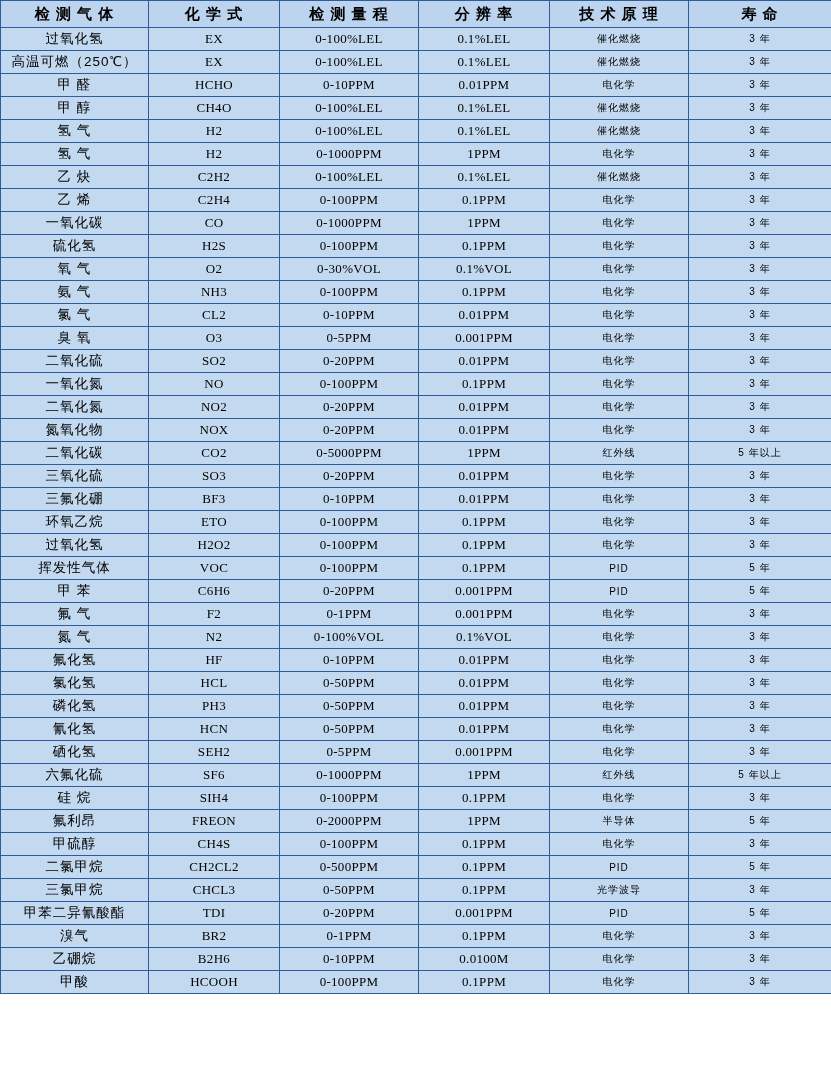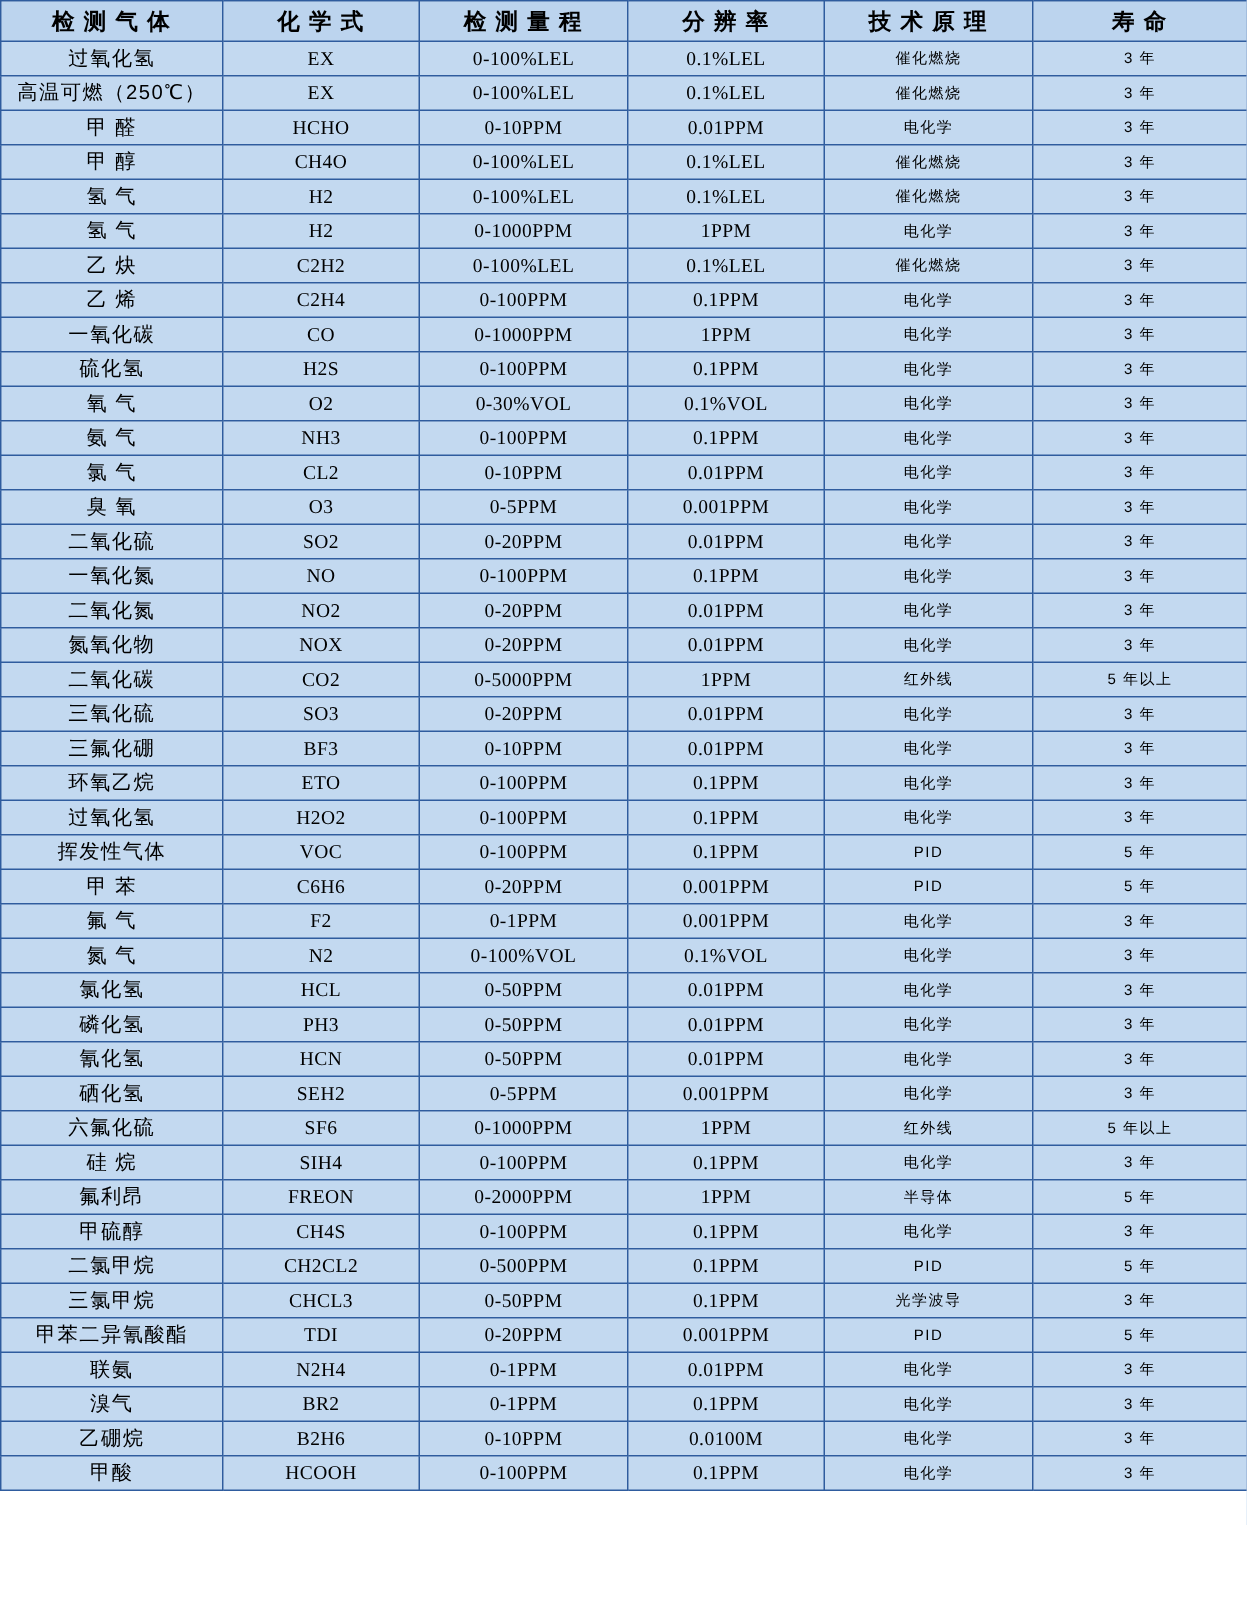--- a/index.html
+++ b/index.html
@@ -306,20 +306,28 @@
         </tr>
         <tr>
           <td class="name">氮 气</td>
           <td class="formula">N2</td>
           <td class="range">0-100%VOL</td>
           <td class="resolution">0.1%VOL</td>
           <td class="principle">电化学</td>
           <td class="life">3 年</td>
         </tr>
         <tr>
+          <td class="name">氟化氢</td>
+          <td class="formula">HF</td>
+          <td class="range">0-10PPM</td>
+          <td class="resolution">0.01PPM</td>
+          <td class="principle">电化学</td>
+          <td class="life">3 年</td>
+        </tr>
+        <tr>
           <td class="name">氯化氢</td>
           <td class="formula">HCL</td>
           <td class="range">0-50PPM</td>
           <td class="resolution">0.01PPM</td>
           <td class="principle">电化学</td>
           <td class="life">3 年</td>
         </tr>
         <tr>
           <td class="name">磷化氢</td>
           <td class="formula">PH3</td>
@@ -394,28 +402,20 @@
         </tr>
         <tr>
           <td class="name">甲苯二异氰酸酯</td>
           <td class="formula">TDI</td>
           <td class="range">0-20PPM</td>
           <td class="resolution">0.001PPM</td>
           <td class="principle">PID</td>
           <td class="life">5 年</td>
         </tr>
         <tr>
-          <td class="name">联氨</td>
-          <td class="formula">N2H4</td>
-          <td class="range">0-1PPM</td>
-          <td class="resolution">0.01PPM</td>
-          <td class="principle">电化学</td>
-          <td class="life">3 年</td>
-        </tr>
-        <tr>
           <td class="name">溴气</td>
           <td class="formula">BR2</td>
           <td class="range">0-1PPM</td>
           <td class="resolution">0.1PPM</td>
           <td class="principle">电化学</td>
           <td class="life">3 年</td>
         </tr>
         <tr>
           <td class="name">乙硼烷</td>
           <td class="formula">B2H6</td>

